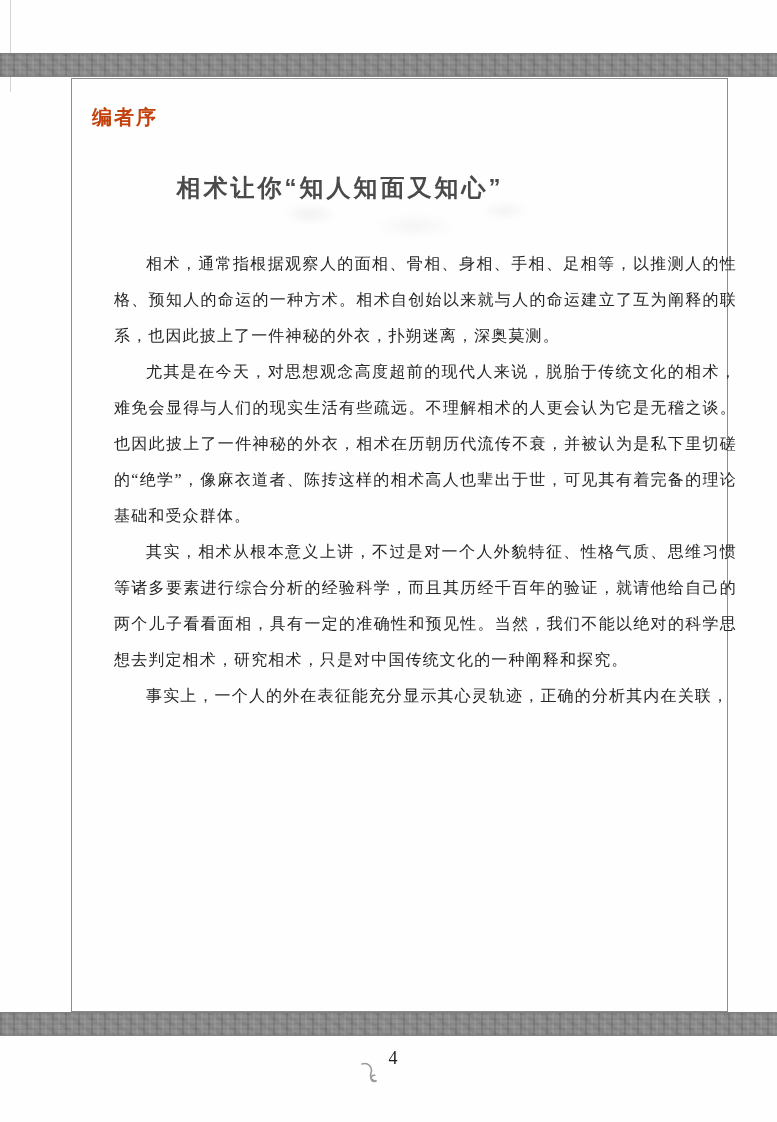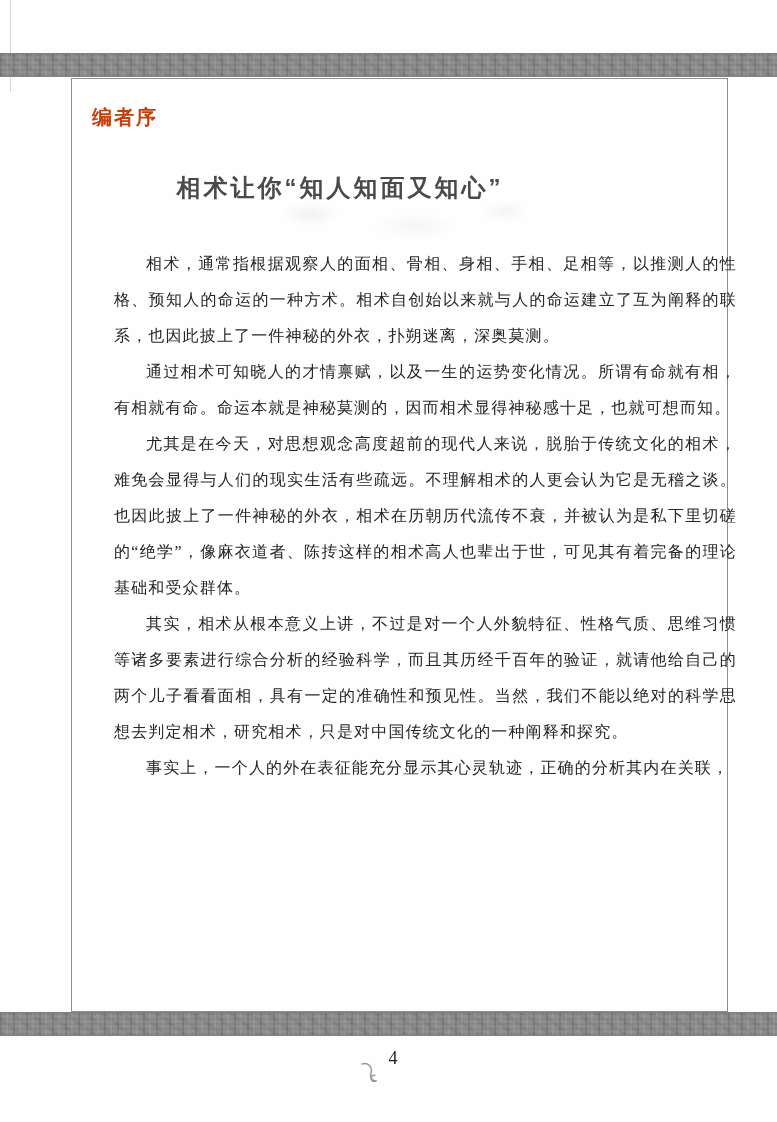--- a/index.html
+++ b/index.html
@@ -107,21 +107,20 @@
   <div class="frame"></div>
 
   <div class="section-label">编者序</div>
 
   <div class="ghost"></div>
 
   <h1 class="doc-title">相术让你“知人知面又知心”</h1>
 
   <div class="body-text">
     <p>相术，通常指根据观察人的面相、骨相、身相、手相、足相等，以推测人的性格、预知人的命运的一种方术。相术自创始以来就与人的命运建立了互为阐释的联系，也因此披上了一件神秘的外衣，扑朔迷离，深奥莫测。</p>
-    <p>通过相术可知晓人的才情禀赋，以及一生的运势变化情况。所谓有命就有相，有相就有命。命运本就是神秘莫测的，因而相术显得神秘感十足，也就可想而知。</p>
     <p>尤其是在今天，对思想观念高度超前的现代人来说，脱胎于传统文化的相术，难免会显得与人们的现实生活有些疏远。不理解相术的人更会认为它是无稽之谈。也因此披上了一件神秘的外衣，相术在历朝历代流传不衰，并被认为是私下里切磋的“绝学”，像麻衣道者、陈抟这样的相术高人也辈出于世，可见其有着完备的理论基础和受众群体。</p>
     <p>其实，相术从根本意义上讲，不过是对一个人外貌特征、性格气质、思维习惯等诸多要素进行综合分析的经验科学，而且其历经千百年的验证，就请他给自己的两个儿子看看面相，具有一定的准确性和预见性。当然，我们不能以绝对的科学思想去判定相术，研究相术，只是对中国传统文化的一种阐释和探究。</p>
     <p>事实上，一个人的外在表征能充分显示其心灵轨迹，正确的分析其内在关联，</p>
   </div>
 
   <div class="scan-bar bottom"></div>
 
   <div class="footer">
     <div class="footer-inner">
       <svg class="flourish" viewBox="0 0 26 30">

